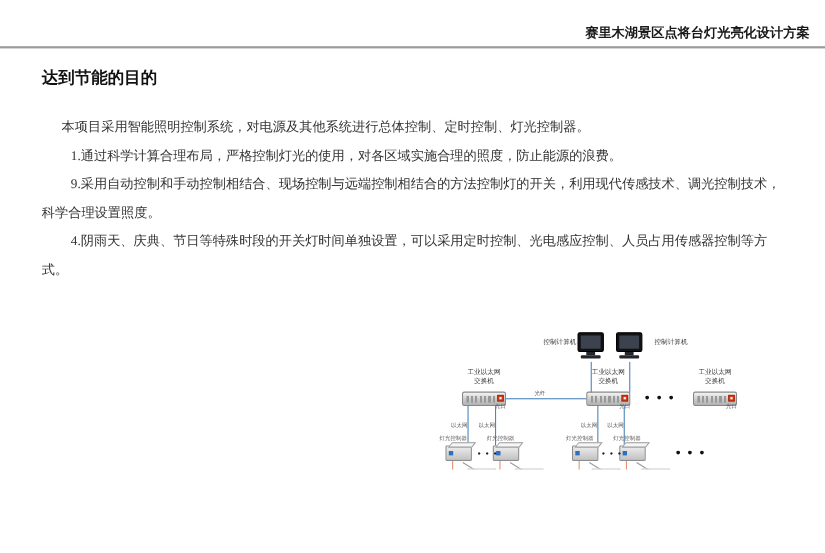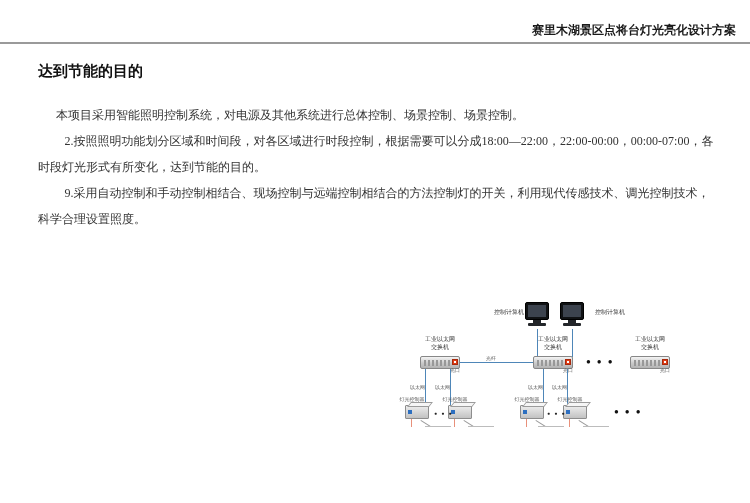--- a/index.html
+++ b/index.html
@@ -65,23 +65,24 @@
 
 <div class="page">
 
   <div class="hdr">
     <div class="hdr-title">赛里木湖景区点将台灯光亮化设计方案</div>
   </div>
 
   <h1 class="sec-title">达到节能的目的</h1>
 
   <div class="body-text">
-    <p class="p-intro">本项目采用智能照明控制系统，对电源及其他系统进行总体控制、场景控制、场景控制。</p>
-    <p class="p-num">2.按照照明功能划分区域和时间段，对各区域进行时段控制，根据需要可以分成18:00—22:00，22:00-00:00，00:00-07:00，各时段灯光形式有所变化，达到节能的目的。</p>
+    <p class="p-intro">本项目采用智能照明控制系统，对电源及其他系统进行总体控制、定时控制、灯光控制器。</p>
+    <p class="p-num">1.通过科学计算合理布局，严格控制灯光的使用，对各区域实施合理的照度，防止能源的浪费。</p>
     <p class="p-num">9.采用自动控制和手动控制相结合、现场控制与远端控制相结合的方法控制灯的开关，利用现代传感技术、调光控制技术，科学合理设置照度。</p>
+    <p class="p-num">4.阴雨天、庆典、节日等特殊时段的开关灯时间单独设置，可以采用定时控制、光电感应控制、人员占用传感器控制等方式。</p>
   </div>
 
   <div class="diagram">
 
     <div class="lbl" style="left:96px;top:13px;width:40px;">控制计算机</div>
     <div class="pc" style="left:131px;top:6px;">
       <div class="screen"></div>
       <div class="neck"></div>
       <div class="base"></div>
     </div>

